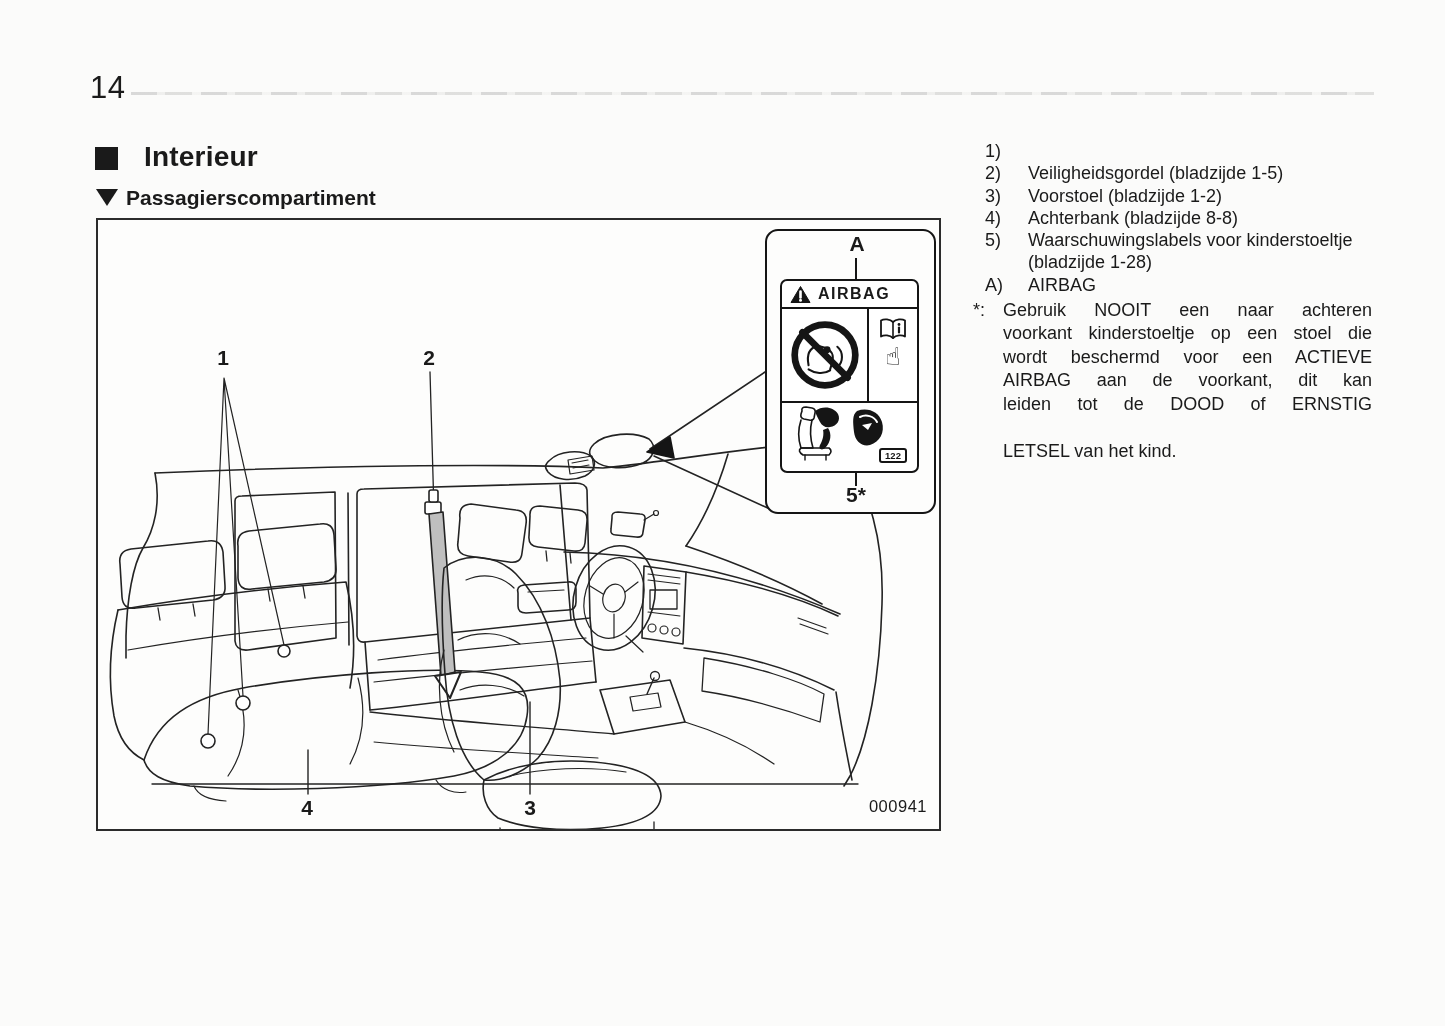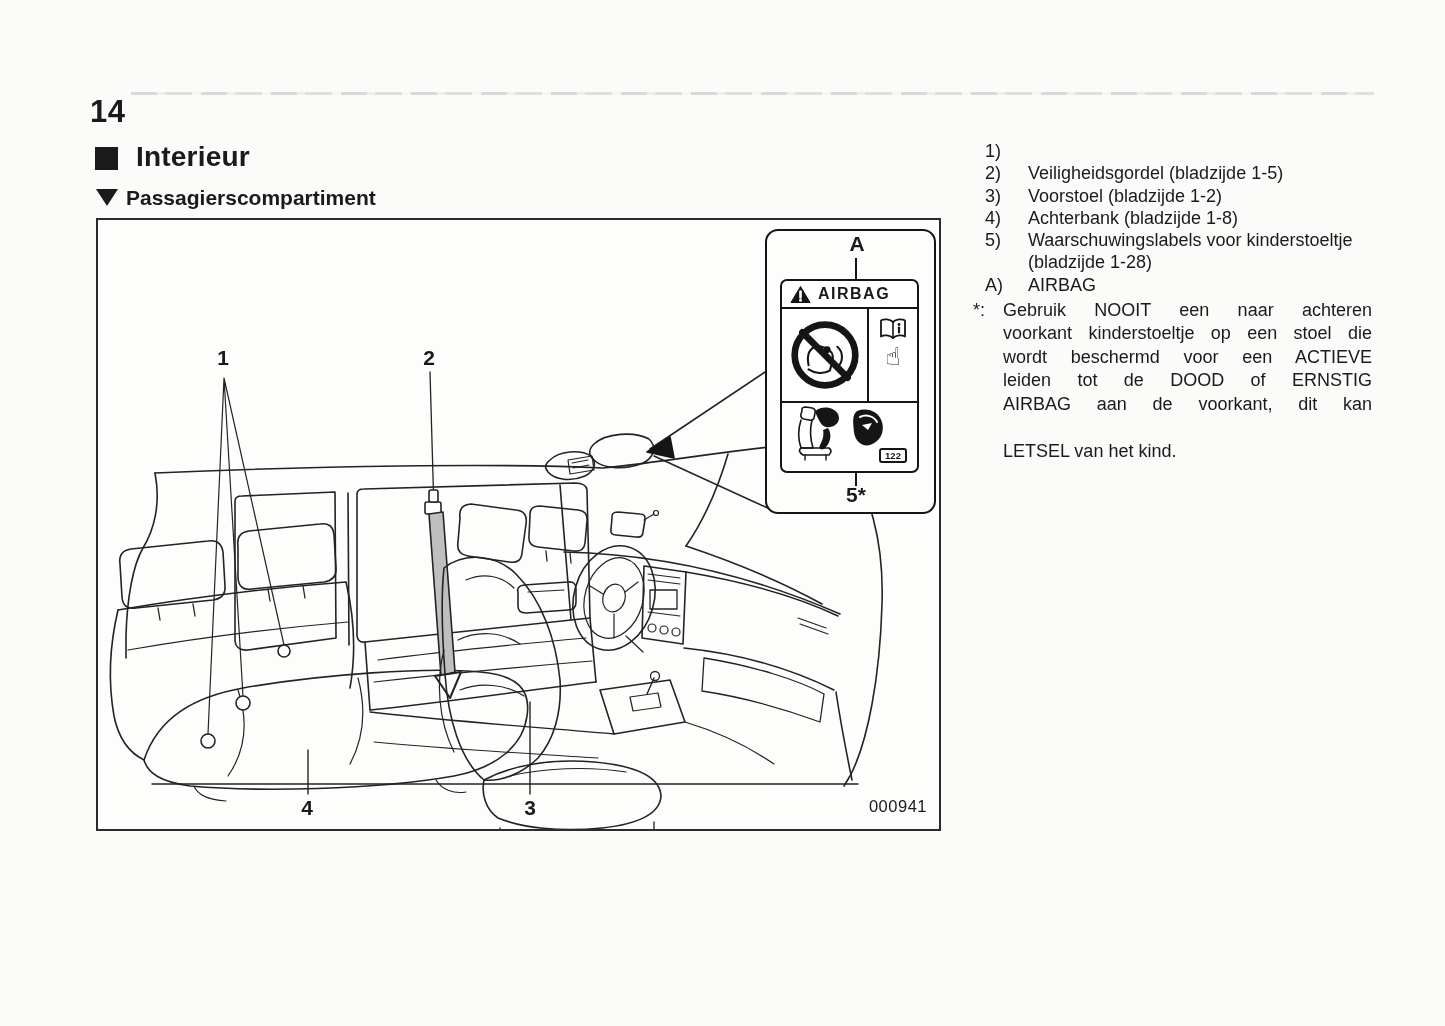--- a/index.html
+++ b/index.html
@@ -8,24 +8,24 @@
     background:#fbfbfa;
     font-family:"Liberation Sans","DejaVu Sans",sans-serif;
     color:#1a1a1a;
     position:relative;
     overflow:hidden;
     -webkit-font-smoothing:antialiased;
   }
   .abs{position:absolute;}
 
   
-  .page-number{left:90px;top:70px;font-size:31px;font-weight:bold;letter-spacing:0.5px;margin-top:24px;}
+  .page-number{left:90px;top:70px;font-size:31px;font-weight:normal;letter-spacing:0.5px;}
   .header-rule{left:131px;top:92px;width:1243px;height:3px;opacity:.55;
     background:repeating-linear-gradient(90deg,#bdbdbd 0 26px,#e6e6e4 26px 34px,#c9c9c7 34px 61px,#efefed 61px 70px);}
-  .section-row{left:95px;top:141px;display:flex;align-items:center;gap:18px;}
+  .section-row{left:95px;top:141px;display:flex;align-items:center;gap:26px;}
   .square-marker{width:23px;height:23px;background:#1a1a1a;margin-top:3px;}
   .section-title{font-size:28px;font-weight:bold;letter-spacing:0.2px;}
   .subsection-row{left:96px;top:186px;display:flex;gap:8px;}
   .triangle-marker{width:0;height:0;border-left:11px solid transparent;border-right:11px solid transparent;border-top:17px solid #1a1a1a;margin-top:3px;}
   .subsection-title{font-size:21px;font-weight:bold;}
 
   
   .figure-frame{left:96px;top:218px;width:841px;height:609px;border:2px solid #2b2b2b;background:#fdfdfc;}
   .figure-frame svg.drawing{position:absolute;left:0;top:0;}
   .callout{position:absolute;font-size:21px;font-weight:bold;width:26px;text-align:center;}
@@ -256,21 +256,21 @@
   <div class="legend-item">
     <span class="legend-marker">3)</span>
     <span class="legend-text">
       <div>Voorstoel (bladzijde 1-2)</div>
     </span>
   </div>
 
   <div class="legend-item">
     <span class="legend-marker">4)</span>
     <span class="legend-text">
-      <div>Achterbank (bladzijde 1-8)</div>
+      <div>Achterbank (bladzijde 8-8)</div>
     </span>
   </div>
 
   <div class="legend-item">
     <span class="legend-marker">5)</span>
     <span class="legend-text">
       <div>Waarschuwingslabels voor kinderstoeltje</div>
       <div>(bladzijde 1-28)</div>
     </span>
   </div>
@@ -281,19 +281,19 @@
       <div>AIRBAG</div>
     </span>
   </div>
 
   <div class="footnote">
     <span class="footnote-marker">*:</span>
     <span class="footnote-text">
       <div class="jline">Gebruik NOOIT een naar achteren</div>
       <div class="jline">voorkant kinderstoeltje op een stoel die</div>
       <div class="jline">wordt beschermd voor een ACTIEVE</div>
+      <div class="jline">AIRBAG aan de voorkant, dit kan</div>
       <div class="jline">leiden tot de DOOD of ERNSTIG</div>
-      <div class="jline">AIRBAG aan de voorkant, dit kan</div>
       <div class="lline">LETSEL van het kind.</div>
     </span>
   </div>
 
 </div>
 
 </body></html>

